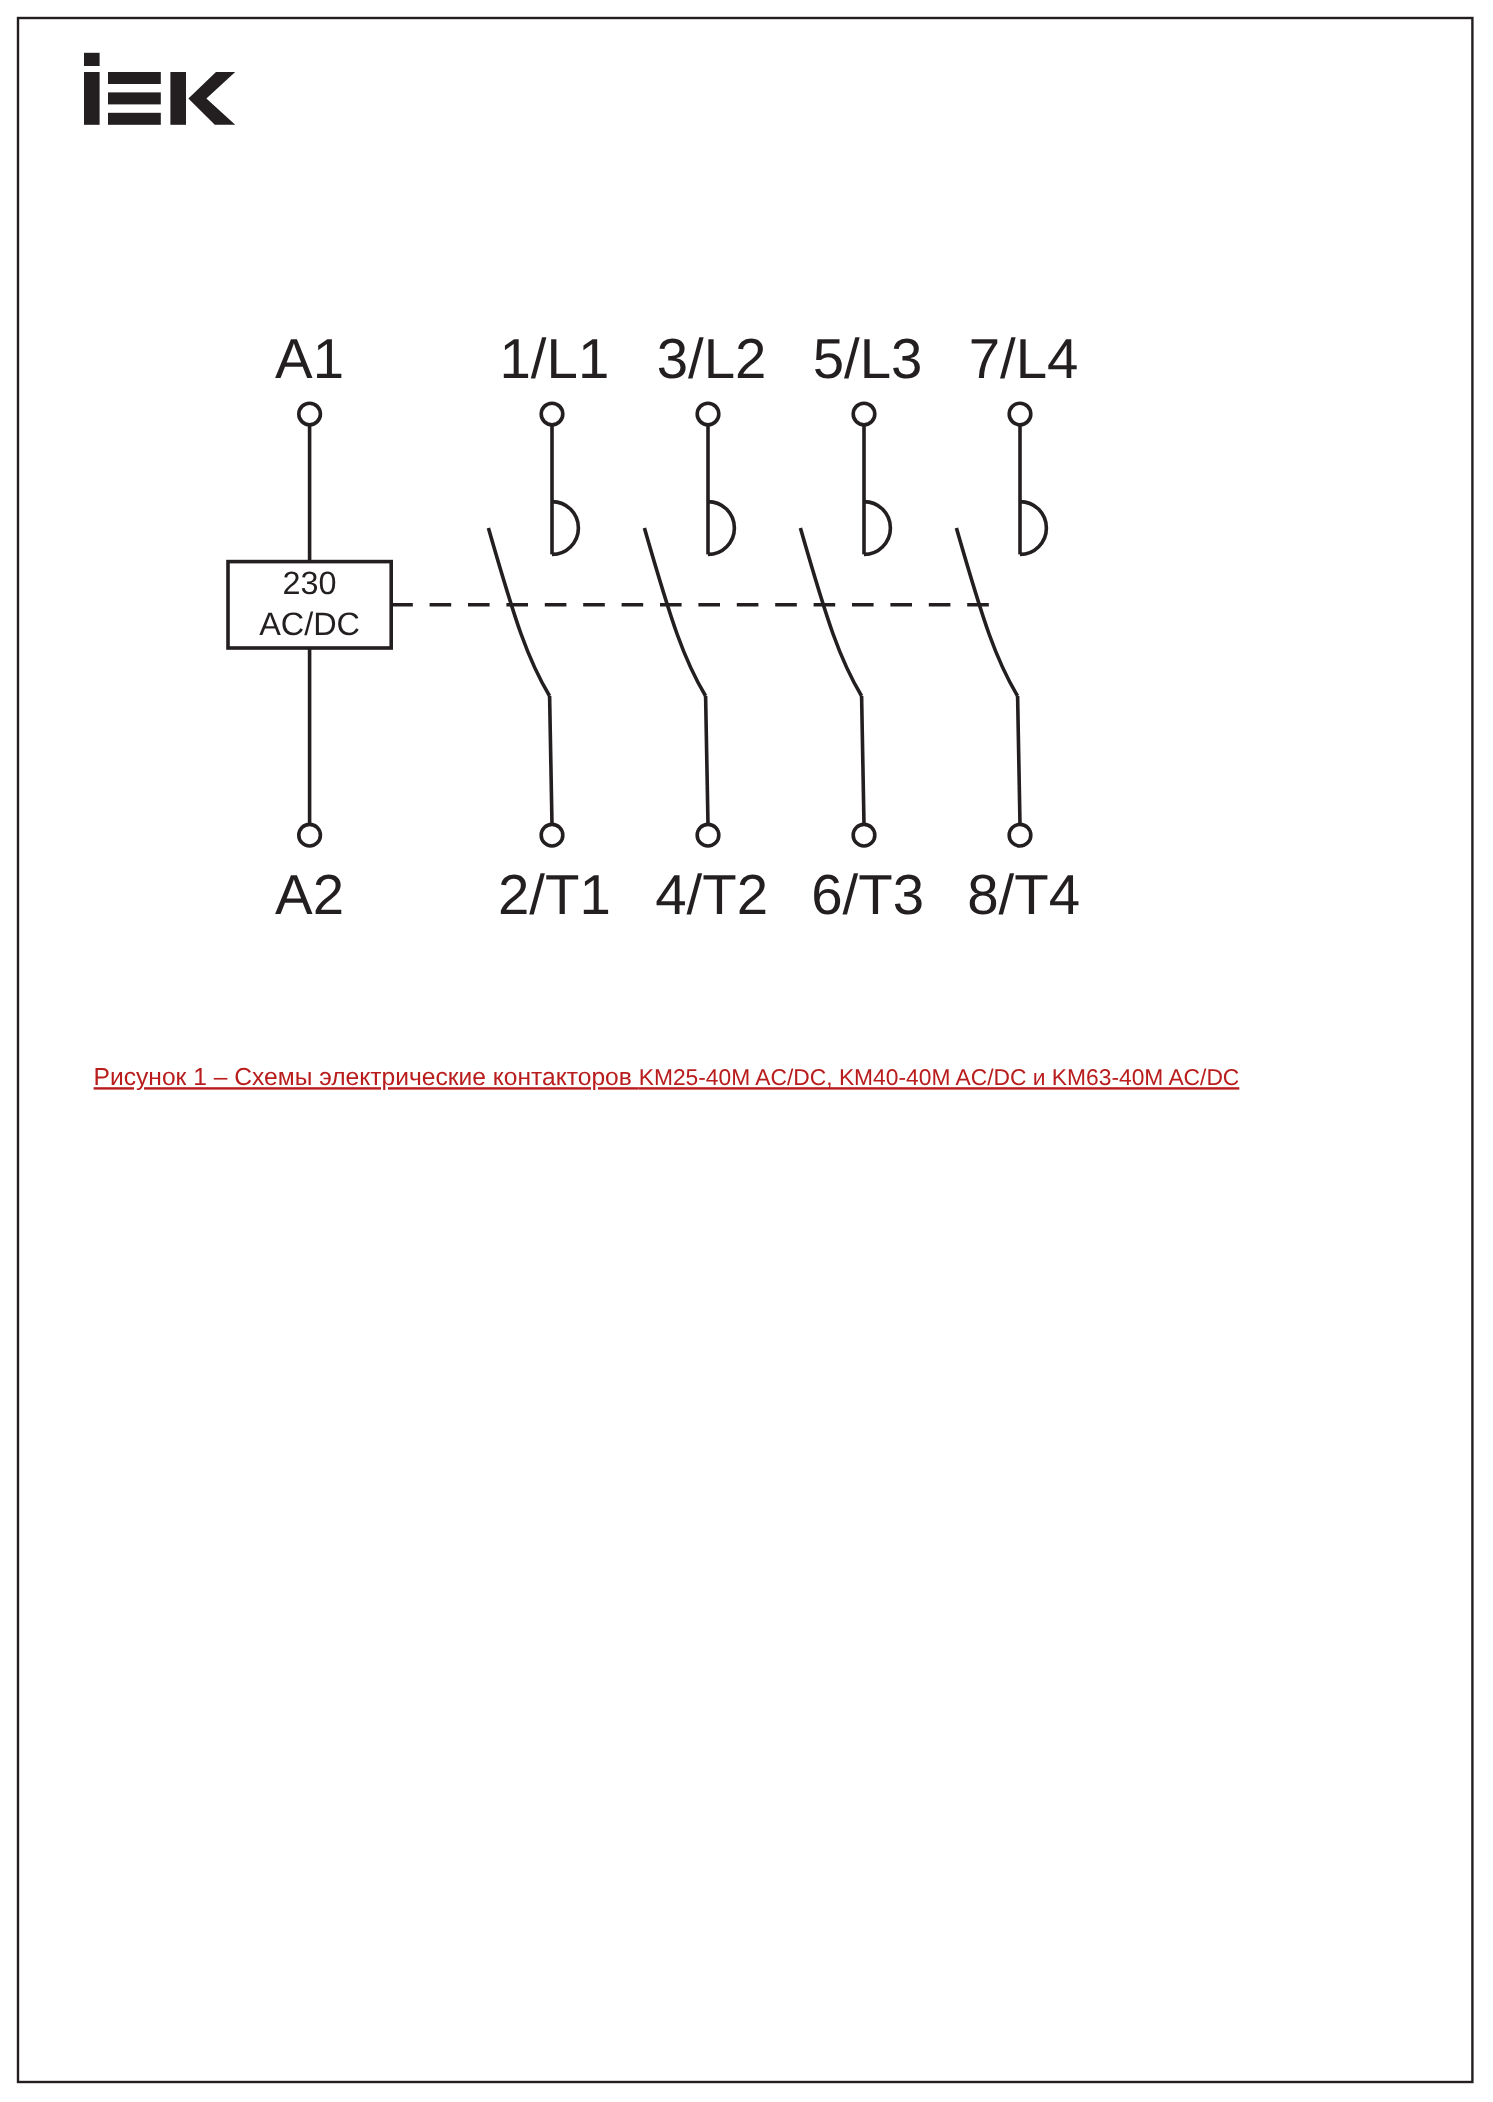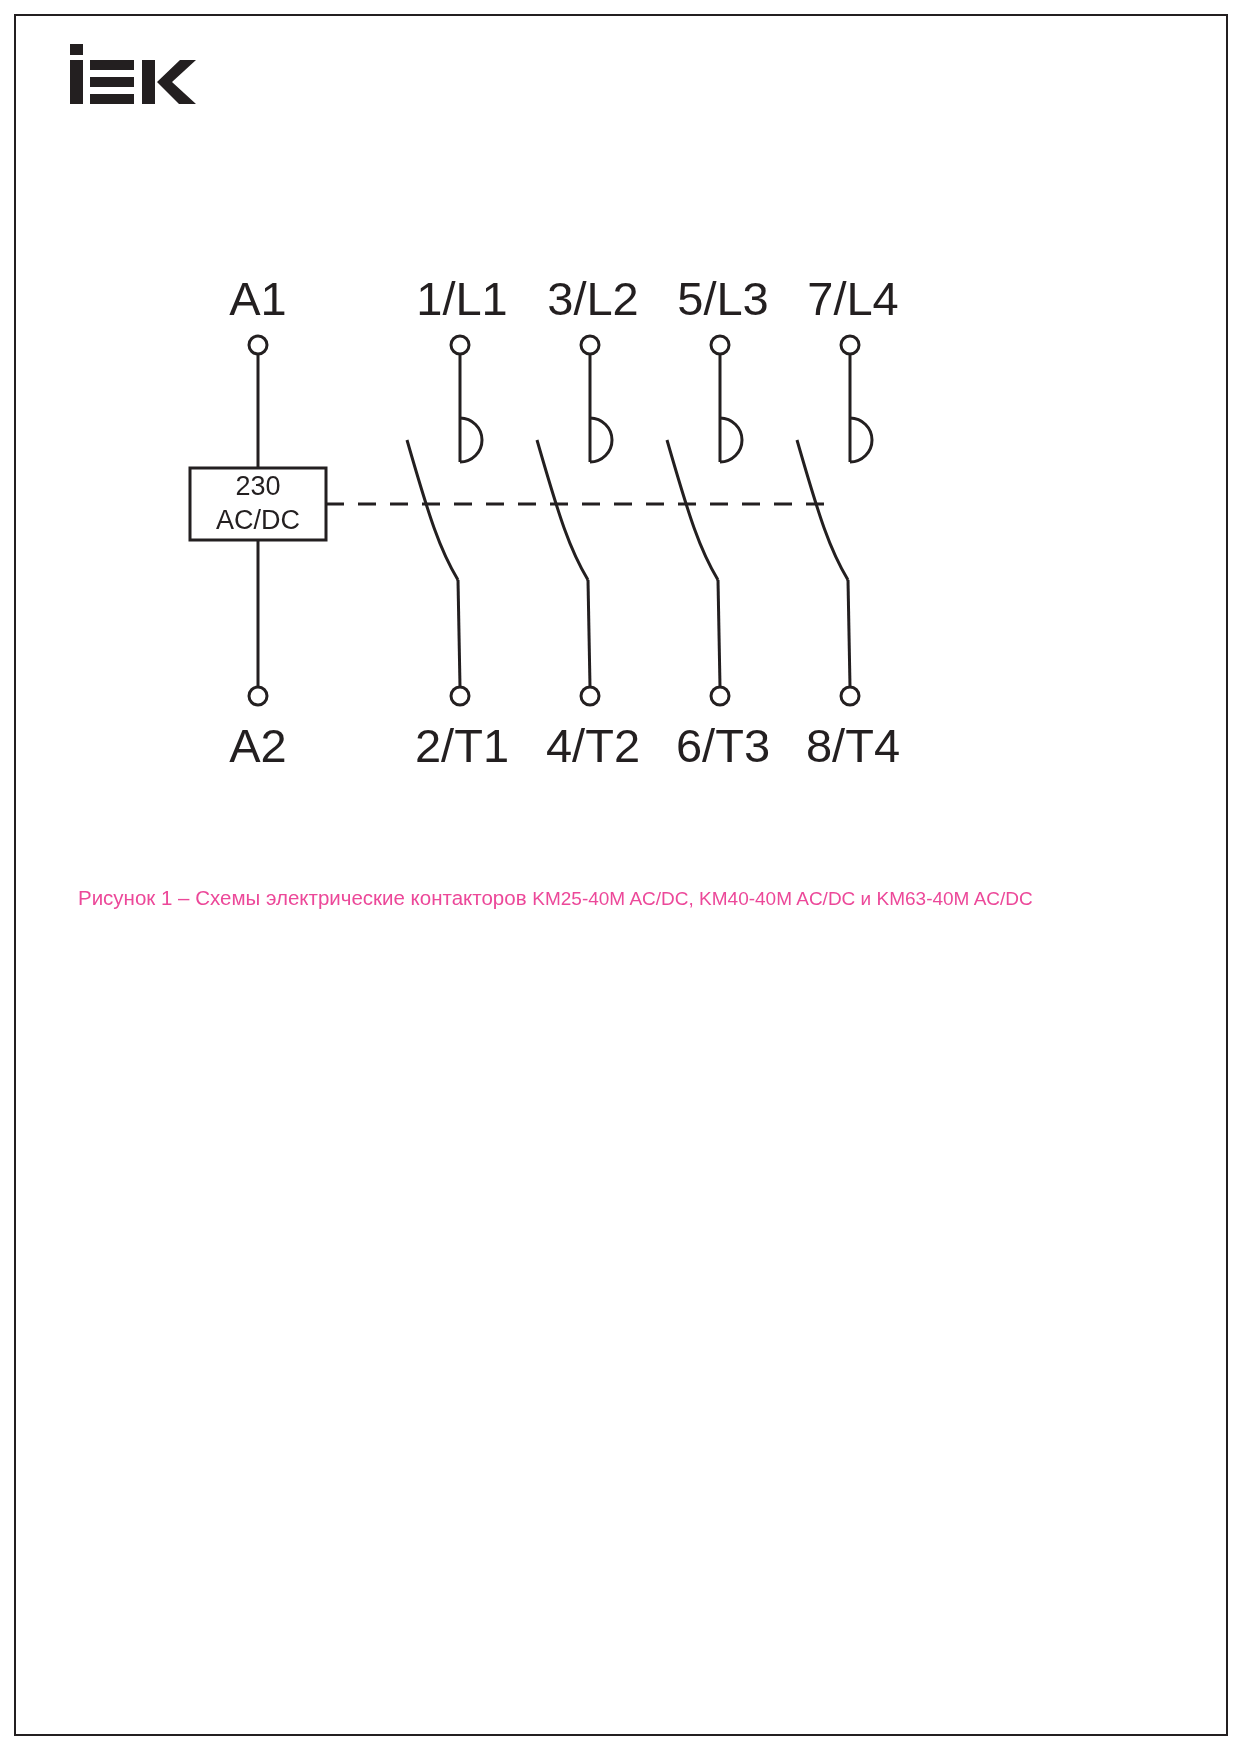--- a/index.html
+++ b/index.html
@@ -43,23 +43,24 @@
     height: 540px;
   }
   
   #caption {
     position: absolute;
     left: 78px;
     top: 885px;
     width: 1060px;
     font-size: 20.5px;
     line-height: 26px;
-    color: #ec4899;
+    color: #b91c1c;
     letter-spacing: 0px;
     white-space: nowrap;
+    text-decoration: underline;
   }
   #caption .model {
     font-size: 19px;
   }
   .svg-text {
     font-family: "Liberation Sans", sans-serif;
     fill: #231f20;
   }
   .term-label {
     font-size: 47px;

